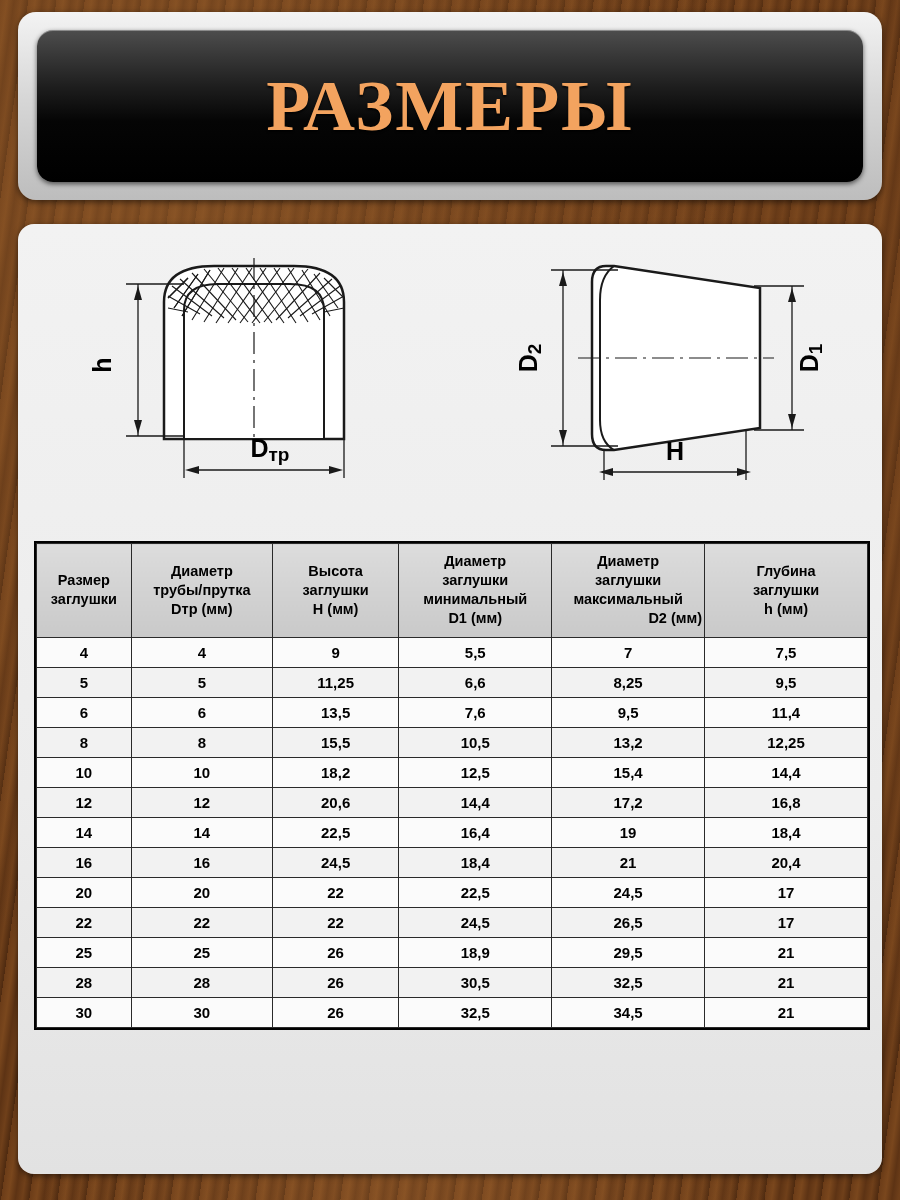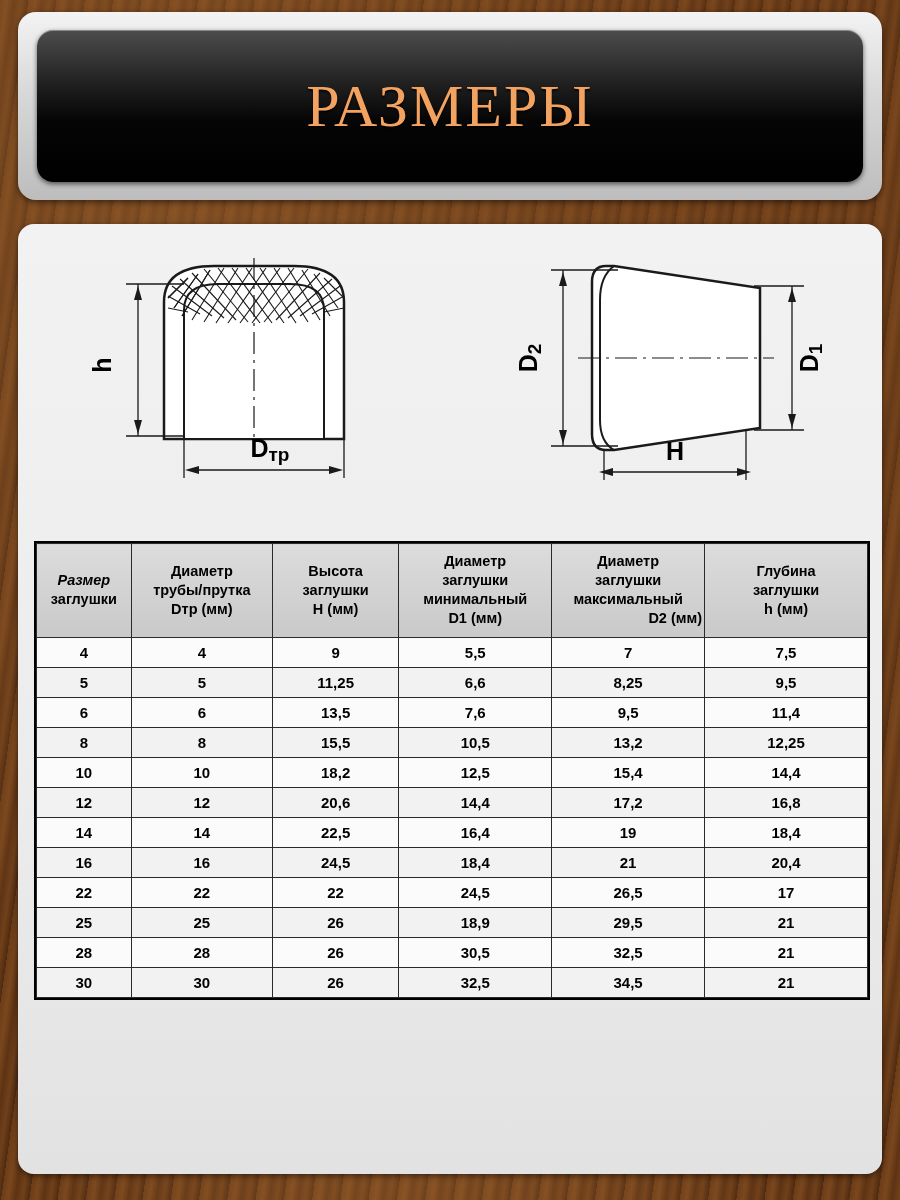--- a/index.html
+++ b/index.html
@@ -43,22 +43,22 @@
     height: 152px;
     border-radius: 16px;
     background: linear-gradient(180deg, #4d4d4d 0%, #1d1d1d 38%, #050505 60%, #000 100%);
     box-shadow: inset 0 1px 0 rgba(255,255,255,0.35), 0 2px 5px rgba(0,0,0,0.6);
     display: flex;
     align-items: center;
     justify-content: center;
   }
   .header-title {
     font-family: "Liberation Serif", serif;
-    font-weight: normal;
-    font-size: 60px;
+    font-weight: bold;
+    font-size: 72px;
     letter-spacing: 2px;
     color: #f3a35f;
     text-shadow: 0 2px 2px rgba(0,0,0,0.8);
     white-space: nowrap;
   }
 
   
   .main-panel {
     position: absolute;
     left: 18px;
@@ -215,21 +215,21 @@
           <col class="c0">
             <col class="c1">
             <col class="c2">
             <col class="c3">
             <col class="c4">
             <col class="c5">
         </colgroup>
         <thead>
           <tr>
             <th>
-                <span style="display: block; font-style: italic;">Размер</span>
+                <span style="display: block;">Размер</span>
                 <span style="display: block;">заглушки</span>
               </th>
             <th>
                 <span style="display: block;">Диаметр</span>
                 <span style="display: block;">трубы/прутка</span>
                 <span style="display: block;">Dтр (мм)</span>
               </th>
             <th>
                 <span style="display: block;">Высота</span>
                 <span style="display: block;">заглушки</span>
@@ -313,20 +313,28 @@
             </tr>
             <tr>
               <td>16</td>
               <td>16</td>
               <td>24,5</td>
               <td>18,4</td>
               <td>21</td>
               <td>20,4</td>
             </tr>
             <tr>
+              <td>20</td>
+              <td>20</td>
+              <td>22</td>
+              <td>22,5</td>
+              <td>24,5</td>
+              <td>17</td>
+            </tr>
+            <tr>
               <td>22</td>
               <td>22</td>
               <td>22</td>
               <td>24,5</td>
               <td>26,5</td>
               <td>17</td>
             </tr>
             <tr>
               <td>25</td>
               <td>25</td>

